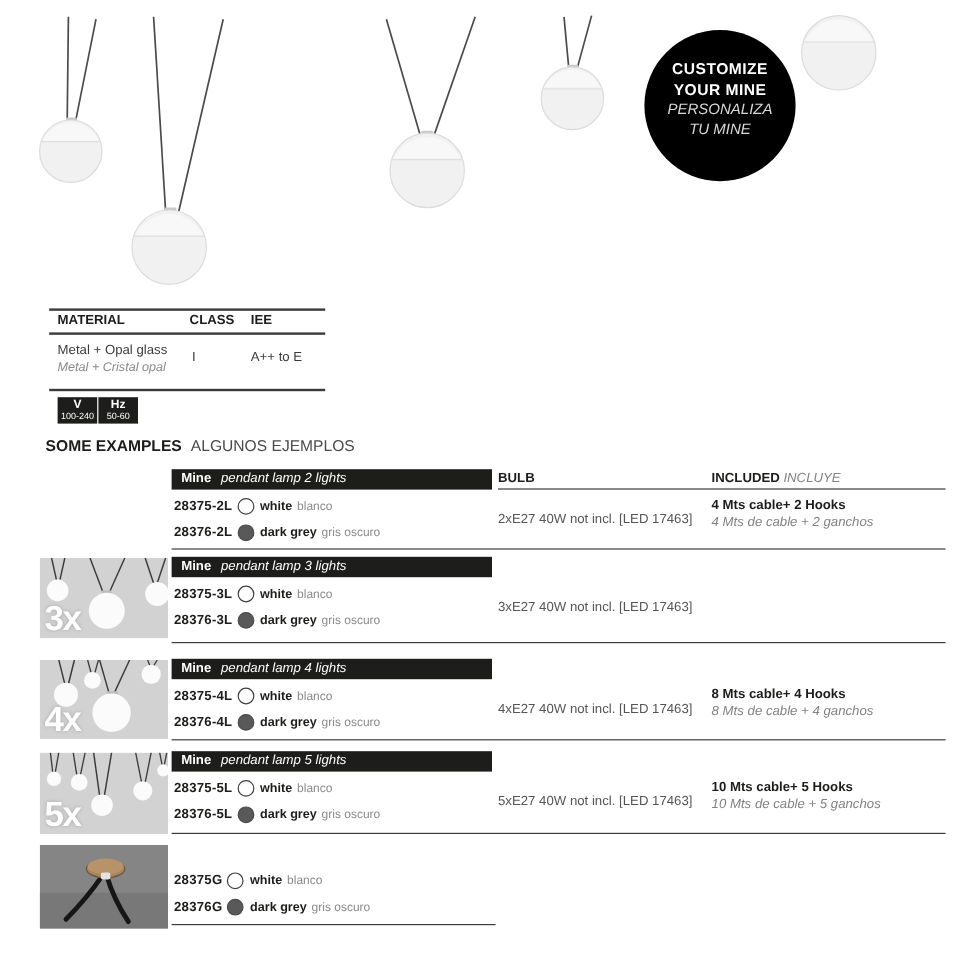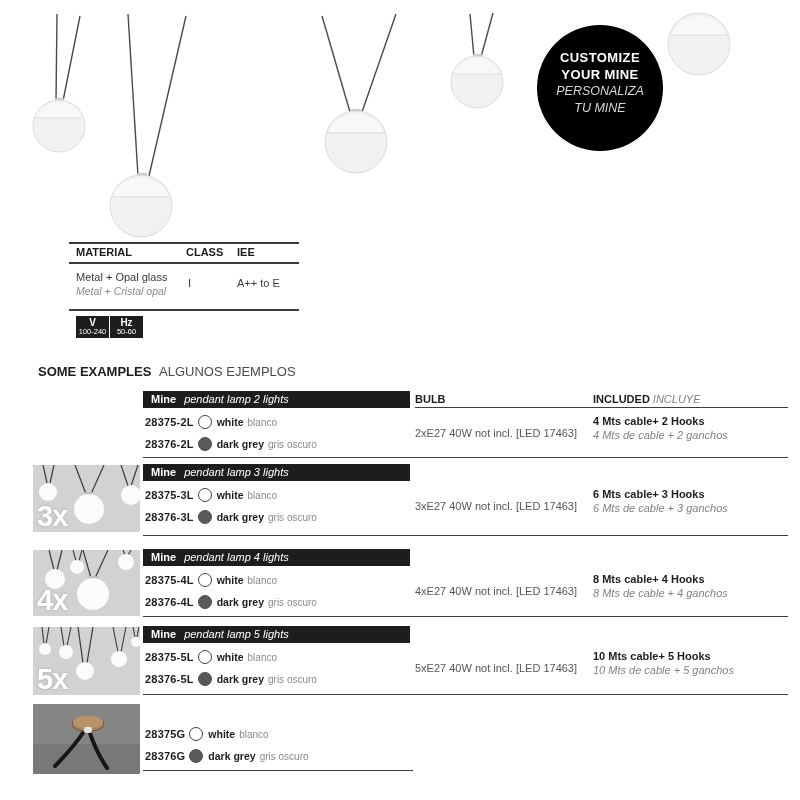--- a/index.html
+++ b/index.html
@@ -8,21 +8,21 @@
 
   
   #hero-svg{position:absolute;left:0;top:0;}
   .customize-circle{position:absolute;left:537px;top:25px;width:126px;height:126px;
       border-radius:50%;background:#000000;text-align:center;box-sizing:border-box;
       padding-top:24px;}
   .cb-bold{font-size:13px;font-weight:bold;color:#ffffff;line-height:17px;letter-spacing:.4px;}
   .cb-it{font-size:12.5px;font-style:italic;color:#d8d8d8;line-height:17px;}
 
   
-  .specs{position:absolute;left:41px;top:240px;width:230px;height:110px;margin-left:28px;}
+  .specs{position:absolute;left:41px;top:255px;width:230px;height:110px;}
   .spec-rule{position:absolute;left:0;right:0;height:2px;background:#3a3a3a;}
   .spec-head{position:absolute;top:6px;font-size:11px;font-weight:bold;}
   .spec-val{position:absolute;font-size:11px;color:#3a3a3a;}
   .spec-val-es{position:absolute;font-size:10.5px;font-style:italic;color:#8a8a8a;}
   .vhz-badge{position:absolute;top:76px;width:33px;height:22px;background:#1d1d1b;
       color:#fff;text-align:center;}
   .vhz-label{font-size:10px;font-weight:bold;line-height:11px;margin-top:1px;}
   .vhz-value{font-size:7.5px;line-height:8px;}
 
   
@@ -195,24 +195,20 @@
       <span class="vname-es">blanco</span>
     </div>
     <div class="variant">
       <span class="vcode">28376-3L</span>
       <span class="swatch swatch-dark"></span>
       <span class="vname">dark grey</span>
       <span class="vname-es">gris oscuro</span>
     </div>
   </div>
   <div class="bulb-cell">3xE27 40W not incl. [LED 17463]</div>
-  <div class="included-cell">
-    <div class="inc-en">6 Mts cable+ 3 Hooks</div>
-    <div class="inc-es">6 Mts de cable + 3 ganchos</div>
-  </div>
   <div class="row-rule"></div>
 </div>
 
 <div class="ex-row" style="top:549px;height:68px">
   <div class="thumb">
     <svg width="107" height="66" viewBox="0 0 107 66">
       <rect width="107" height="66" fill="#d2d2d2"></rect>
       <line x1="40" y1="0" x2="43" y2="11" stroke="#3a3a3a" stroke-width="1.1"></line>
       <line x1="49" y1="0" x2="46" y2="11" stroke="#3a3a3a" stroke-width="1.1"></line>
       <circle cx="44" cy="17" r="7" fill="#fbfbfb"></circle>

